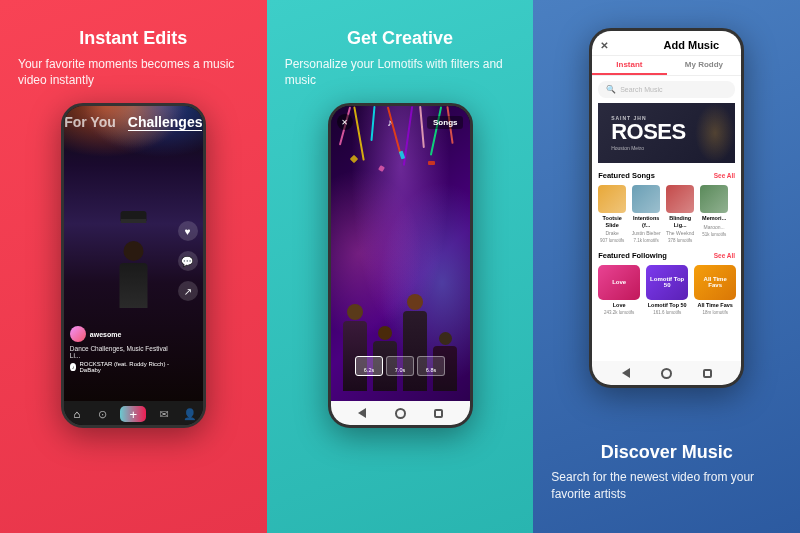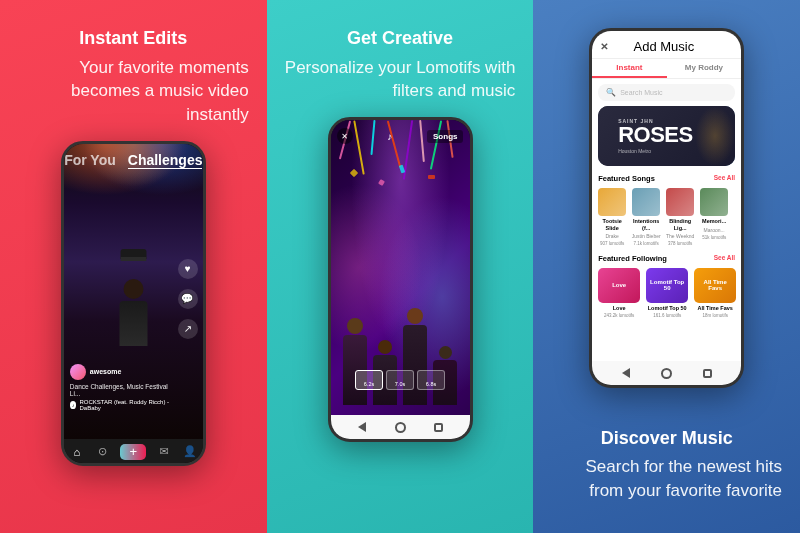--- a/index.html
+++ b/index.html
@@ -37,23 +37,23 @@
     .panel-title {
       font-size: 18px;
       font-weight: 800;
       color: #fff;
       text-align: center;
       margin-bottom: 6px;
       line-height: 1.2;
     }
 
     .panel-subtitle {
-      font-size: 17px;
+      font-size: 12px;
       color: rgba(255,255,255,0.92);
-      text-align: right;
+      text-align: left;
       line-height: 1.4;
       margin-bottom: 14px;
     }
 
     
     .phone-wrap {
       flex: 1;
       display: flex;
       align-items: flex-start;
       justify-content: center;
@@ -433,24 +433,24 @@
 
     .music-header {
       display: flex;
       justify-content: space-between;
       align-items: center;
       padding: 8px 8px 4px;
       border-bottom: 1px solid #eee;
     }
 
     .music-header-title {
-      font-size: 13px;
-      font-weight: 400;
+      font-size: 11px;
+      font-weight: 700;
       color: #000;
-      text-align: center;
+      text-align: right;
       flex: 1;
     }
 
     .music-close-x {
       font-size: 10px;
       color: #555;
       font-weight: 700;
     }
 
     .music-tabs {
@@ -489,27 +489,27 @@
 
     .search-placeholder {
       font-size: 7px;
       color: #bbb;
     }
 
     
     .featured-art {
       margin: 0 6px 5px;
       height: 60px;
-      border-radius: 10px;
+      border-radius: 0;
       background: linear-gradient(135deg, #1a1a2e 0%, #16213e 50%, #0f3460 100%);
       position: relative;
       overflow: hidden;
       display: flex;
       align-items: center;
-      padding: 20px;
+      padding: 13px;
       gap: 6px;
     }
 
     .album-art-bg {
       position: absolute;
       inset: 0;
       background: linear-gradient(135deg, #2a2a3e, #1a1a2e);
     }
 
     .album-art-decoration {
@@ -542,21 +542,21 @@
     .jhn-label {
       font-size: 5px;
       color: rgba(255,255,255,0.6);
       margin-top: 2px;
     }
 
     
     .section-header {
       display: flex;
       justify-content: space-between;
-      align-items: flex-start;
+      align-items: center;
       padding: 3px 6px;
     }
 
     .section-title {
       font-size: 7.5px;
       font-weight: 700;
       color: #000;
     }
 
     .see-all {
@@ -943,15 +943,15 @@
         </div>
         <div class="android-nav-btn">
           <div class="nav-sq"></div>
         </div>
       </div>
     </div>
   </div>
 
   <div class="right-panel-bottom">
     <div class="panel-title">Discover Music</div>
-    <div class="panel-subtitle">Search for the newest hits from your favorite favorite</div>
+    <div class="panel-subtitle">Search for the newest video from your favorite artists</div>
   </div>
 </div>
 
 </body></html>

